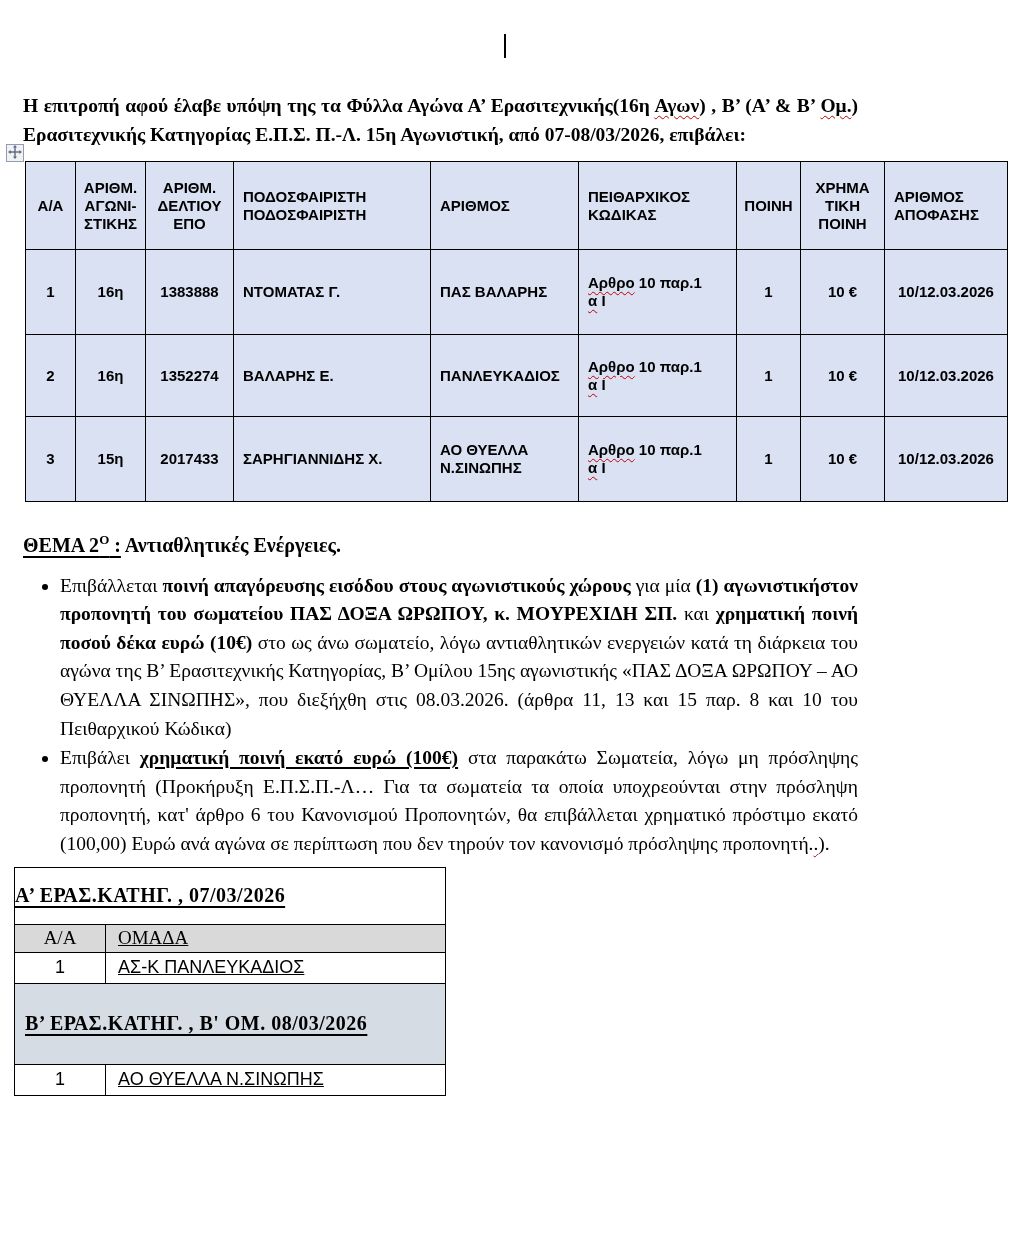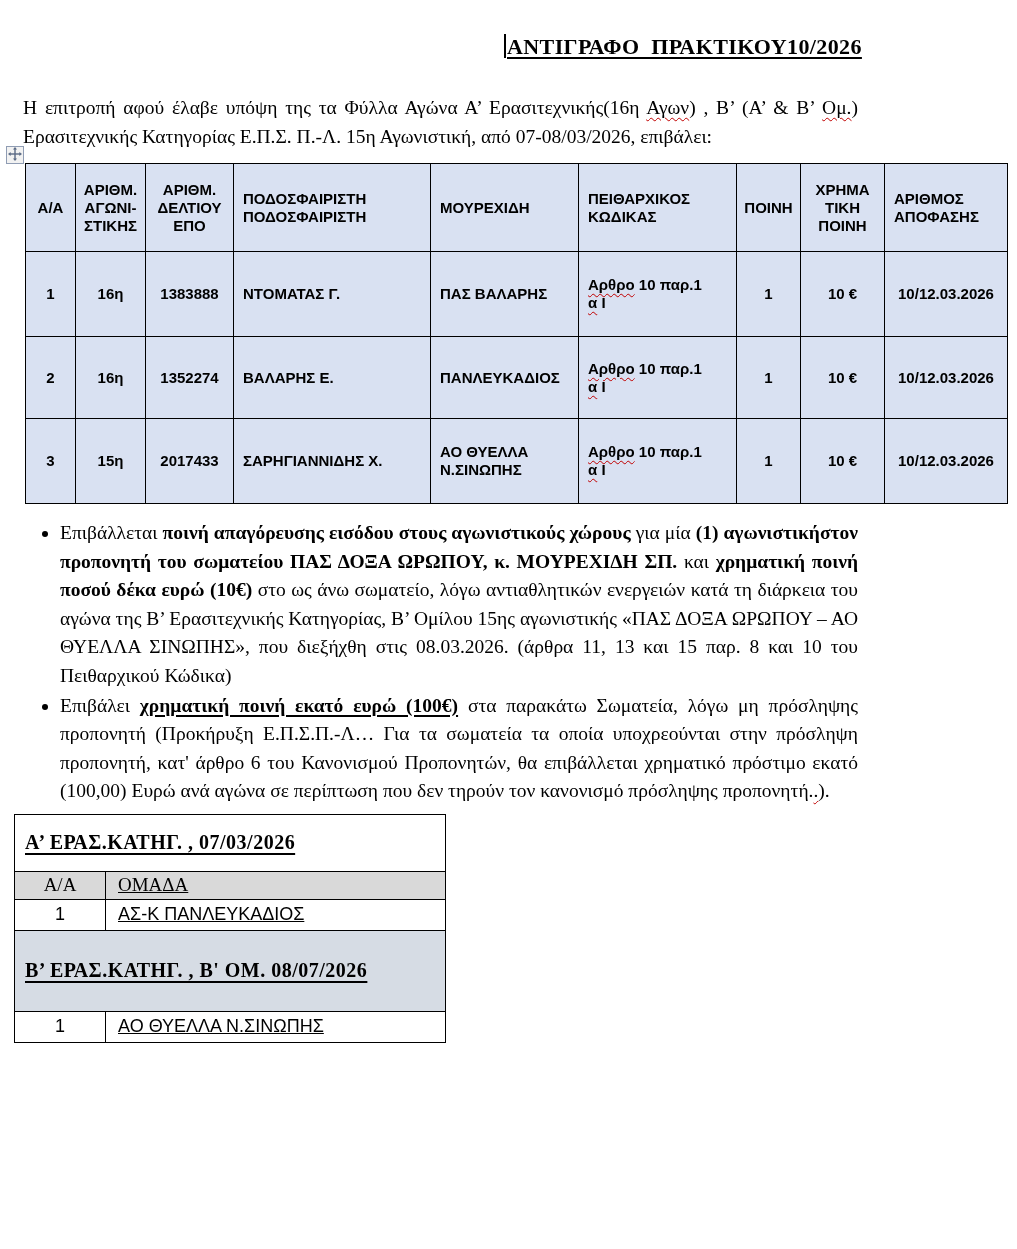--- a/index.html
+++ b/index.html
@@ -24,21 +24,21 @@
   
   .thema { margin-left:23px; font-size:20px; font-weight:bold; }
   .thema.t1 { margin-top:56px; }
   .thema.t2 { margin-top:30px; }
   .thema .u-head { text-decoration:underline; text-decoration-thickness:2px; text-underline-offset:4px; }
   .thema sup { font-size:13px; vertical-align:super; }
 
   
   .intro {
     width:835px; margin:15px 0 0 23px;
-    font-size:19.5px; line-height:29px; text-align:justify;
+    font-size:19.5px; line-height:29px; text-align:justify;font-weight:bold;
   }
 
   .wavy {
     text-decoration:underline; text-decoration-style:wavy;
     text-decoration-color:#c00000; text-decoration-thickness:1px;
     text-underline-offset:3px;
   }
   .u { text-decoration-thickness:1.5px; text-underline-offset:2px; }
 
   
@@ -77,21 +77,21 @@
   }
   .bullets .b { font-weight:bold; }
   .bullets .bu { font-weight:bold; text-decoration:underline; text-decoration-thickness:2px; text-underline-offset:3px; }
 
   
   .lower {
     margin:8px 0 0 14px; width:431px;
     border-collapse:collapse; table-layout:fixed;
   }
   .lower td { border:1px solid #000; vertical-align:middle; }
-  .lower tr.title-a td { background:#ffffff; height:57px; padding-left:10px; }
+  .lower tr.title-a td { background:#ffffff; height:57px; }
   .lower tr.title-b td { background:#d6dce4; height:81px; padding-left:10px; }
   .lower .sec-title {
     font-family:"Liberation Serif", serif; font-weight:bold; font-size:20px;
     text-decoration:underline; text-decoration-thickness:2px; text-underline-offset:4px;
     letter-spacing:.5px;
   }
   .lower tr.cols td {
     background:#d9d9d9; height:28px;
     font-family:"Liberation Serif", serif; font-size:19px;
   }
@@ -101,21 +101,21 @@
   }
   .lower td.c { text-align:center; }
   .lower td.l { text-align:left; padding-left:12px;text-decoration:underline; }
 </style>
 </head>
 <body>
 
 <div class="page">
 
   <div class="doc-title-row">
-    <span class="caret"></span><span class="doc-title">ΑΝΤΙΓΡΑΦΟ  ΠΡΑΚΤΙΚΟΥ10/2026</span>
+    <span class="caret"></span>
   </div>
 
 
   <p class="intro"><span>Η επιτροπή αφού έλαβε υπόψη της τα Φύλλα Αγώνα Α’ Ερασιτεχνικής(16η </span><span class="wavy">Αγων</span><span>) , Β’ (Α’ &amp; Β’ </span><span class="wavy">Ομ.</span><span>) Ερασιτεχνικής Κατηγορίας Ε.Π.Σ. Π.-Λ. 15η Αγωνιστική, από 07-08/03/2026, επιβάλει:</span></p>
 
   <div class="table-area">
     <button class="move-handle" title="">
       <svg width="14" height="14" viewBox="0 0 14 14">
         <g fill="#5a6a85">
           <rect x="6.3" y="2" width="1.4" height="10"></rect>
@@ -139,21 +139,21 @@
         <col style="width:64px">
           <col style="width:84px">
           <col style="width:123px">
       </colgroup>
       <thead>
         <tr class="hdr">
           <th>Α/Α</th>
           <th>ΑΡΙΘΜ. ΑΓΩΝΙ-ΣΤΙΚΗΣ</th>
           <th>ΑΡΙΘΜ. ΔΕΛΤΙΟΥ ΕΠΟ</th>
           <th class="al">ΠΟΔΟΣΦΑΙΡΙΣΤΗ ΠΟΔΟΣΦΑΙΡΙΣΤΗ</th>
-          <th class="al">ΜΟΥΡΕΧΙΔΗ</th>
+          <th class="al">ΑΡΙΘΜΟΣ</th>
           <th class="al">ΠΕΙΘΑΡΧΙΚΟΣ ΚΩΔΙΚΑΣ</th>
           <th>ΠΟΙΝΗ</th>
           <th>ΧΡΗΜΑ ΤΙΚΗ ΠΟΙΝΗ</th>
           <th class="al">ΑΡΙΘΜΟΣ ΑΠΟΦΑΣΗΣ</th>
         </tr>
       </thead>
       <tbody>
         <tr class="r0">
           <td>1</td>
           <td>16η</td>
@@ -193,20 +193,23 @@
             <div class="code-line"><span class="wavy">α</span><span> Ι</span></div>
           </td>
           <td>1</td>
           <td>10 €</td>
           <td>10/12.03.2026</td>
         </tr>
       </tbody>
     </table>
   </div>
 
+  <div class="thema t2">
+    <span class="u-head"><span>ΘΕΜΑ 2</span><sup>Ο</sup><span> :</span></span><span> Αντιαθλητικές Ενέργειες.</span>
+  </div>
 
   <ul class="bullets">
     <li><span>Επιβάλλεται </span><span class="b">ποινή απαγόρευσης εισόδου στους αγωνιστικούς χώρους </span><span>για μία </span><span class="b">(1) αγωνιστικήστον προπονητή του σωματείου ΠΑΣ ΔΟΞΑ ΩΡΩΠΟΥ, κ. ΜΟΥΡΕΧΙΔΗ ΣΠ. </span><span>και </span><span class="b">χρηματική ποινή ποσού δέκα ευρώ (10€) </span><span>στο ως άνω σωματείο, λόγω αντιαθλητικών ενεργειών κατά τη διάρκεια του αγώνα της Β’ Ερασιτεχνικής Κατηγορίας, Β’ Ομίλου 15ης αγωνιστικής «ΠΑΣ ΔΟΞΑ ΩΡΩΠΟΥ – ΑΟ ΘΥΕΛΛΑ ΣΙΝΩΠΗΣ», που διεξήχθη στις 08.03.2026. (άρθρα 11, 13 και 15 παρ. 8 και 10 του Πειθαρχικού Κώδικα)</span></li>
     <li><span>Επιβάλει </span><span class="bu">χρηματική ποινή εκατό ευρώ (100€)</span><span> στα παρακάτω Σωματεία, λόγω μη πρόσληψης προπονητή (Προκήρυξη Ε.Π.Σ.Π.-Λ… Για τα σωματεία τα οποία υποχρεούνται  στην πρόσληψη προπονητή, κατ' άρθρο 6 του Κανονισμού Προπονητών, θα επιβάλλεται χρηματικό πρόστιμο εκατό (100,00) Ευρώ ανά αγώνα σε περίπτωση που δεν τηρούν τον κανονισμό πρόσληψης προπονητή.</span><span class="wavy">.</span><span>).</span></li>
   </ul>
 
   <table class="lower">
     <colgroup>
         <col style="width:91px">
         <col style="width:340px">
@@ -217,21 +220,21 @@
     </tr>
     <tr class="cols">
       <td class="c">Α/Α</td>
       <td class="l">ΟΜΑΔΑ</td>
     </tr>
     <tr class="data">
       <td class="c">1</td>
       <td class="l">ΑΣ-Κ ΠΑΝΛΕΥΚΑΔΙΟΣ</td>
     </tr>
     <tr class="title-b">
-      <td colspan="2"><span class="sec-title">Β’ ΕΡΑΣ.ΚΑΤΗΓ. , Β' ΟΜ. 08/07/2026</span></td>
+      <td colspan="2"><span class="sec-title">Β’ ΕΡΑΣ.ΚΑΤΗΓ. , Β' ΟΜ. 08/03/2026</span></td>
     </tr>
     <tr class="data">
       <td class="c">1</td>
       <td class="l">ΑΟ ΘΥΕΛΛΑ Ν.ΣΙΝΩΠΗΣ</td>
     </tr>
   </tbody>
     </table>
 
 </div>
 

